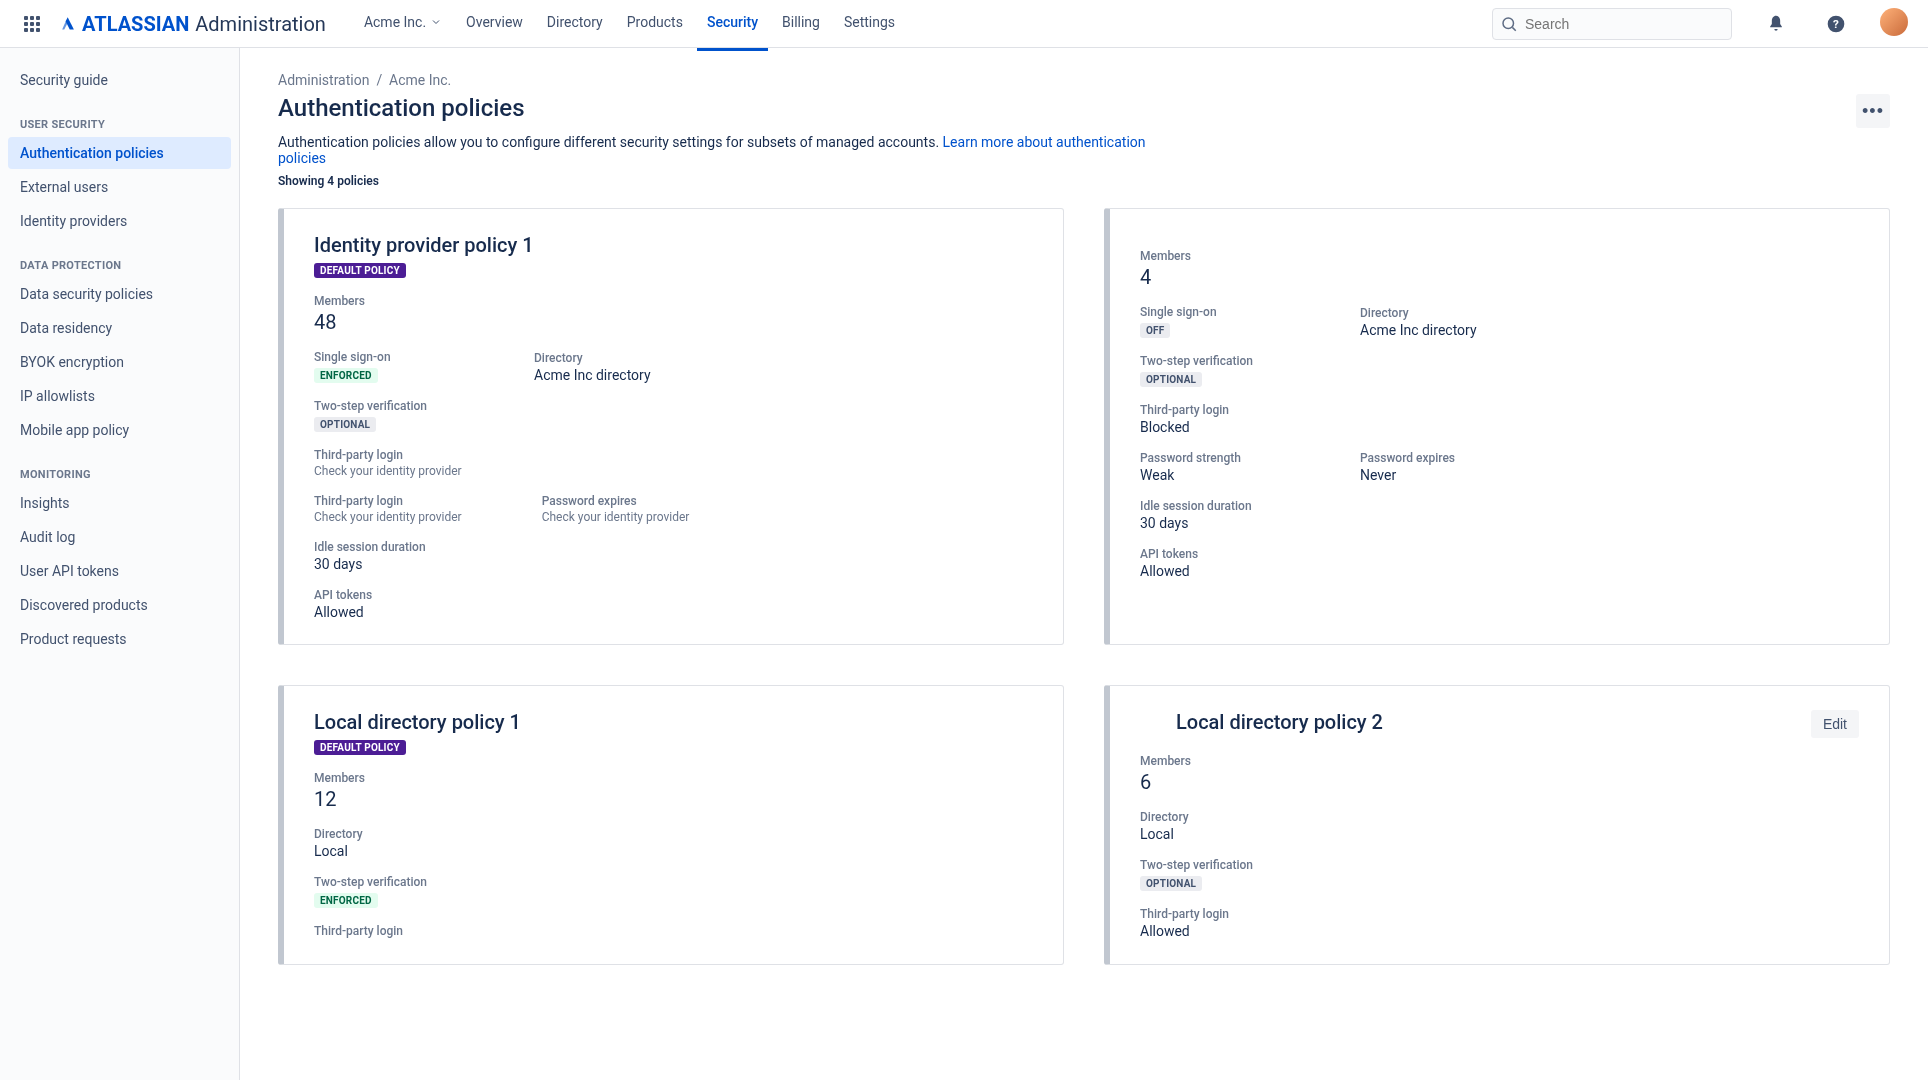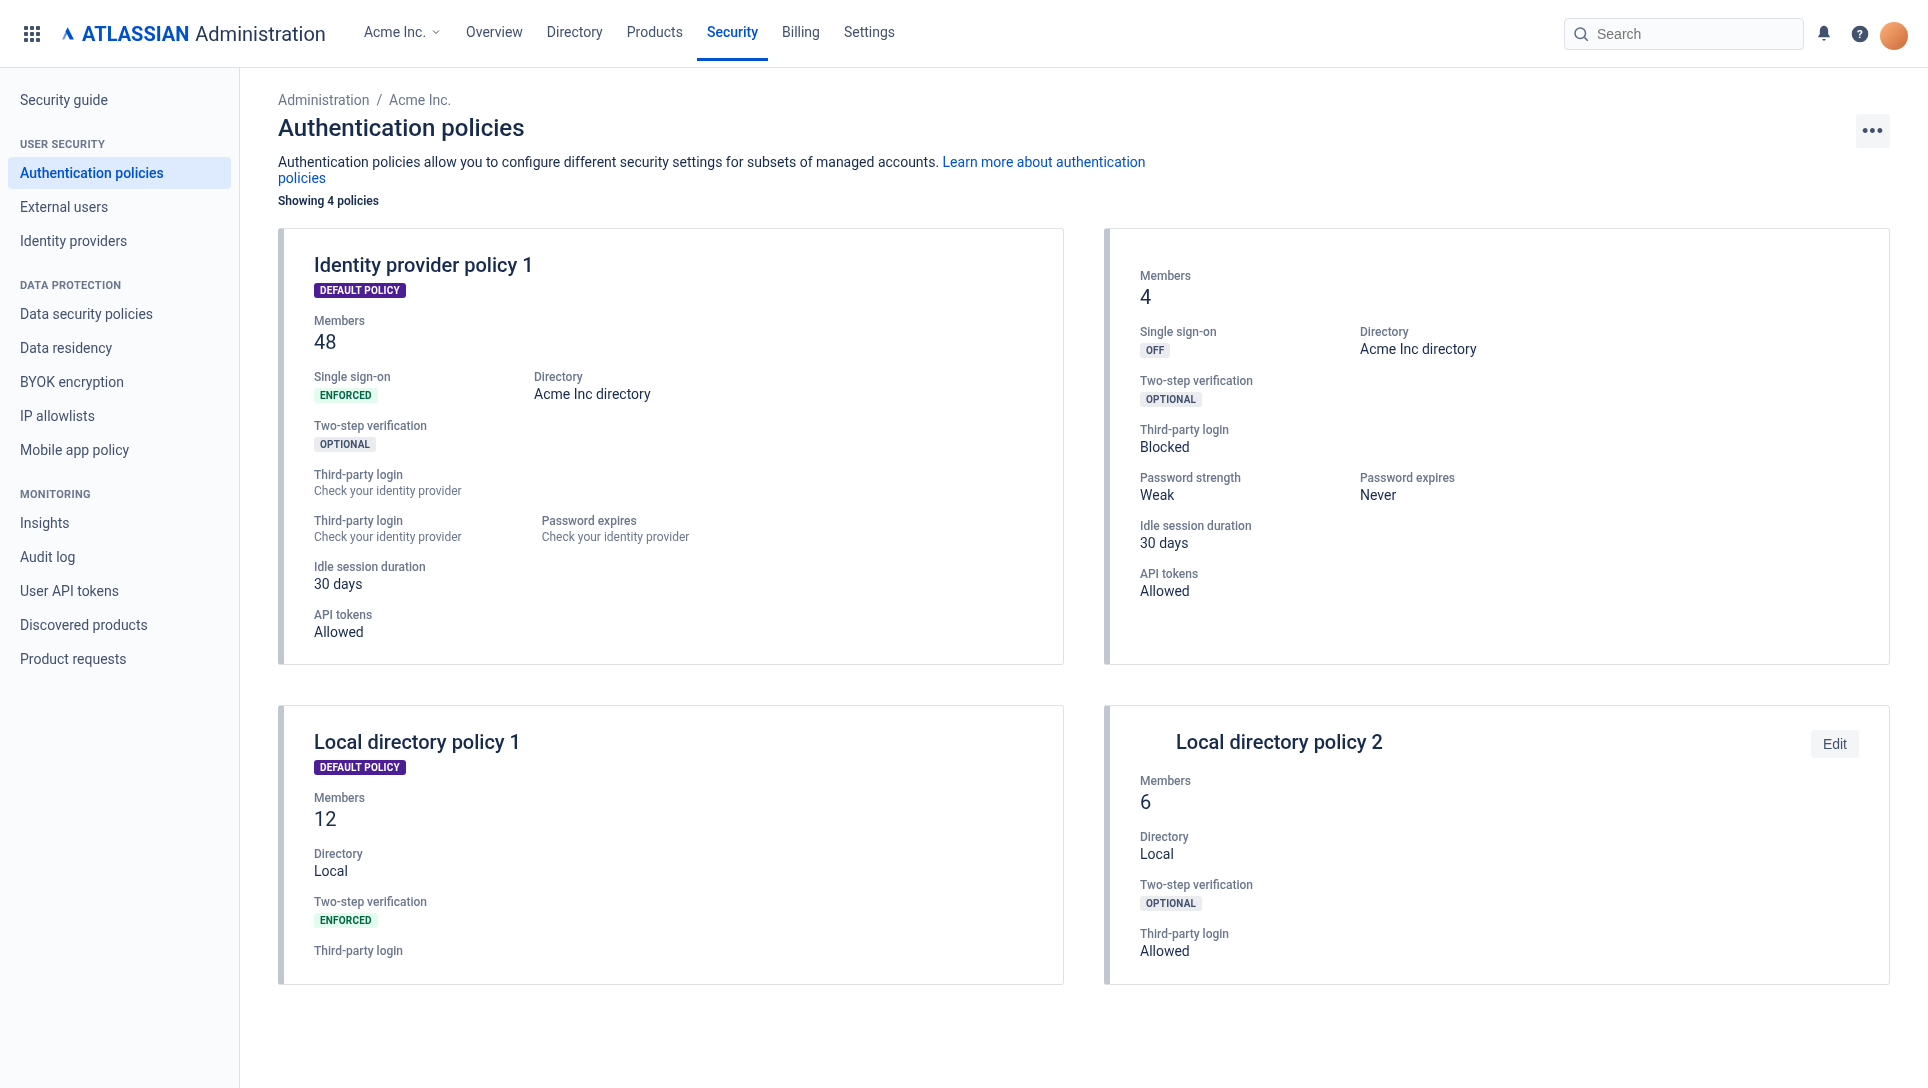--- a/index.html
+++ b/index.html
@@ -1,28 +1,28 @@
 <!DOCTYPE html>
 <html><head>
 <meta charset="utf-8">
 <style>
 * { box-sizing: border-box; margin: 0; padding: 0; }
 body { font-family: -apple-system, BlinkMacSystemFont, "Segoe UI", Roboto, sans-serif; font-size: 14px; color: #172B4D; background: #fff; }
-.topbar { height: 68px; border-bottom: 1px solid #DFE1E6; display: flex; align-items: center; padding: 0 20px; gap: 12px; }
+.topbar { height: 48px; border-bottom: 1px solid #DFE1E6; display: flex; align-items: center; padding: 0 20px; gap: 12px; }
 .app-switcher { width: 24px; height: 24px; display: flex; align-items: center; justify-content: center; cursor: pointer; }
 .grid9 { display: grid; grid-template-columns: repeat(3, 4px); grid-template-rows: repeat(3, 4px); gap: 2px; }
 .grid9 span { background: #42526E; border-radius: 1px; }
 .brand { display: flex; align-items: center; gap: 6px; font-size: 20px; color: #253858; }
 .brand-logo { color: #0052CC; font-weight: 700; display: flex; align-items: center; gap: 4px; }
 .brand-logo svg { width: 22px; height: 22px; }
 .brand-admin { font-weight: 400; }
 .topnav { display: flex; gap: 4px; margin-left: 16px; }
 .topnav-item { padding: 18px 10px; color: #42526E; font-size: 14px; cursor: pointer; border-bottom: 3px solid transparent; display: flex; align-items: center; gap: 4px; }
 .topnav-item.active { color: #0052CC; border-bottom-color: #0052CC; font-weight: 500; }
-.topbar-right { margin-left: auto; display: flex; align-items: flex-end; gap: 4px; }
+.topbar-right { margin-left: auto; display: flex; align-items: flex-start; gap: 28px; }
 .search-box { position: relative; width: 240px; }
 .search-box input { width: 100%; height: 32px; border: 1px solid #DFE1E6; border-radius: 4px; padding: 0 10px 0 32px; font-size: 14px; background: #FAFBFC; }
 .search-box .sicon { position: absolute; left: 8px; top: 7px; color: #5E6C84; }
 .icon-btn { width: 32px; height: 32px; display: flex; align-items: center; justify-content: center; cursor: pointer; color: #42526E; border-radius: 50%; }
 .avatar { width: 28px; height: 28px; border-radius: 50%; background: linear-gradient(135deg, #ffb27a, #c96a3a); cursor: pointer; }
 
 .layout { display: flex; height: calc(100vh - 56px); }
 .sidebar { width: 240px; background: #FAFBFC; border-right: 1px solid #DFE1E6; padding: 16px 8px; overflow-y: auto; flex-shrink: 0; }
 .side-link { display: block; padding: 8px 12px; color: #42526E; border-radius: 4px; cursor: pointer; margin-bottom: 2px; }
 .side-link.active { background: #DEEBFF; color: #0052CC; font-weight: 500; }
@@ -44,21 +44,21 @@
 .card-title { font-size: 20px; font-weight: 500; color: #172B4D; }
 .edit-btn { background: #F4F5F7; border: none; padding: 6px 12px; border-radius: 3px; cursor: pointer; font-size: 14px; color: #42526E; }
 .badge-default { display: inline-block; background: #4c1d95; color: #fff; font-size: 10px; font-weight: 700; padding: 2px 6px; border-radius: 3px; margin-top: 6px; letter-spacing: 0.2px; }
 
 .field-block { margin-top: 16px; }
 .field-label { font-size: 12px; color: #6B778C; font-weight: 500; margin-bottom: 2px; }
 .field-value { font-size: 14px; color: #172B4D; }
 .field-value.big { font-size: 20px; font-weight: 400; }
 .field-sub { font-size: 12px; color: #6B778C; }
 
-.two-col { display: flex; gap: 80px; margin-top: 16px; }
+.two-col { display: flex; gap: 80px; margin-top: 16px; align-items: flex-end; }
 .two-col .col { flex: 0 0 auto; min-width: 140px; }
 
 .lozenge { display: inline-block; font-size: 10px; font-weight: 700; padding: 2px 6px; border-radius: 3px; letter-spacing: 0.2px; }
 .loz-green { background: #E3FCEF; color: #006644; }
 .loz-gray { background: #EBECF0; color: #42526E; }
 
 svg { display: block; }
 </style>
 </head>
 <body>

